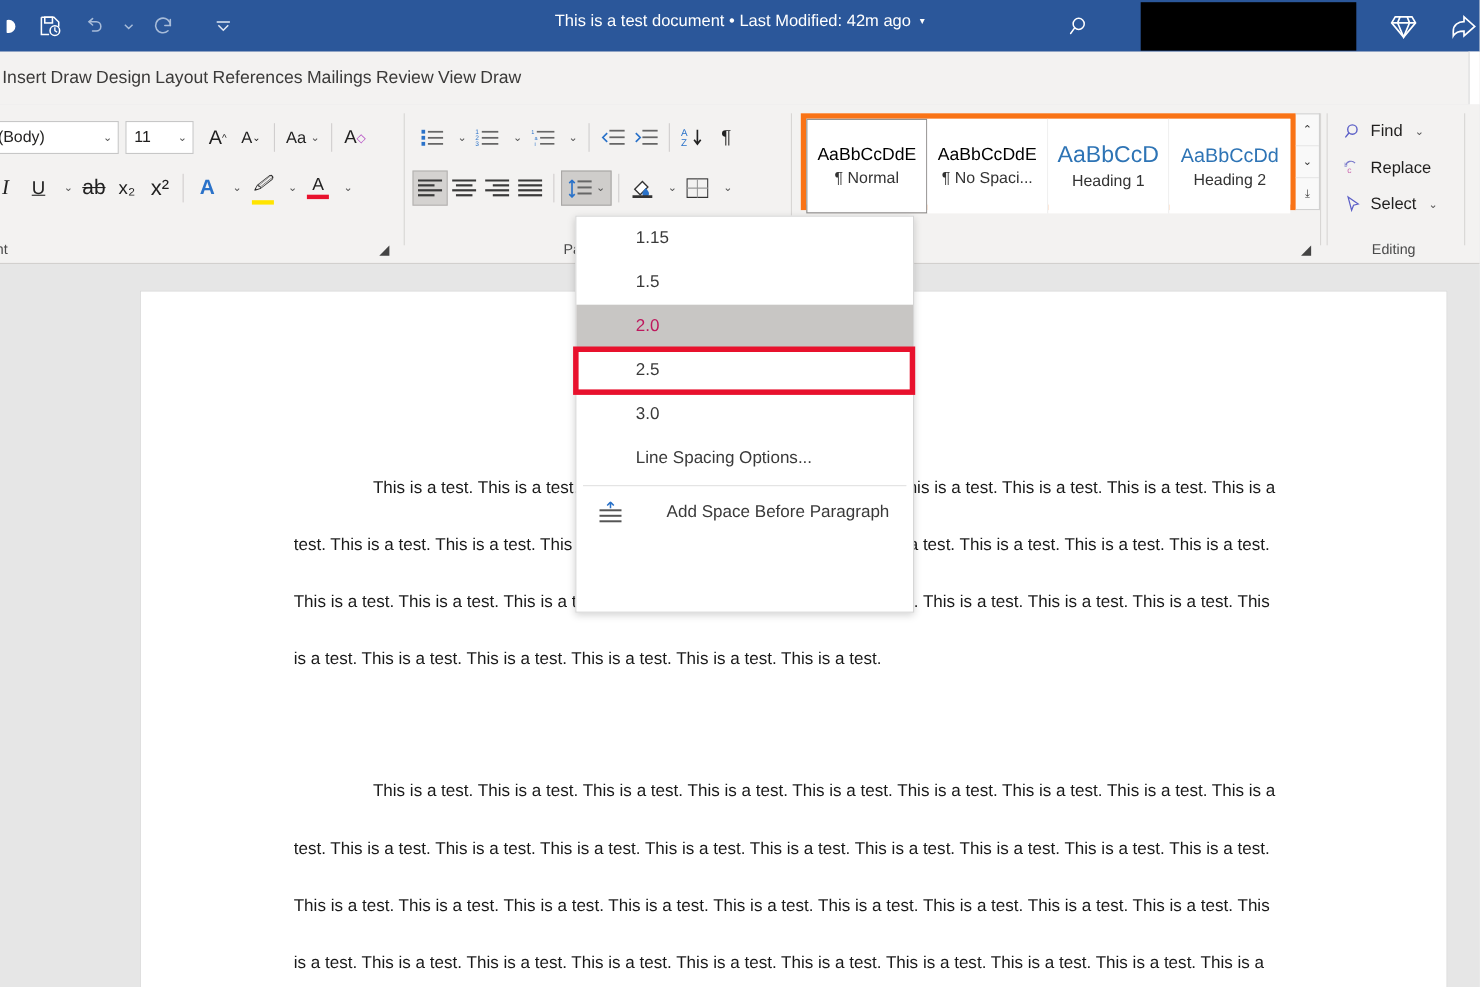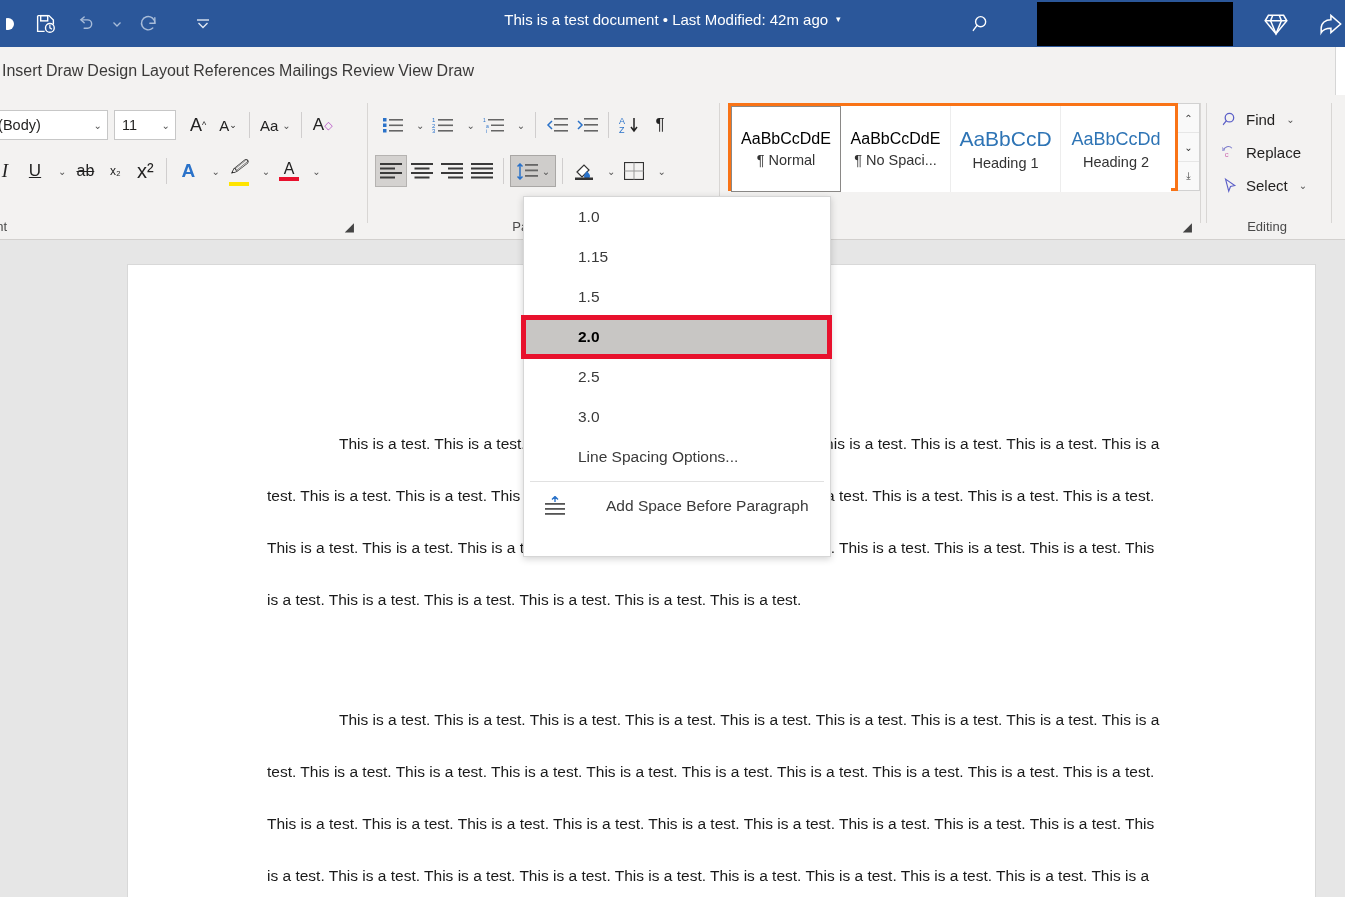--- a/index.html
+++ b/index.html
@@ -87,21 +87,21 @@
     font-size: 15px; color: #222;
   }
   .ibtn.active { background: #d4d2d0; border: 1px solid #b5b3b1; }
   .ibtn.pressed { background: #cfcdcb; border: 1px solid #a9a7a5; }
   .vsep { width: 1px; height: 26px; background: #d0cece; margin: 0 6px; }
 
   
   .styles-box {
     position: absolute; top: 8px; left: 0;
     width: 450px; height: 88px;
-    border: 3px solid #f97316; background: #fff;
+    border: 5px solid #f97316; background: #fff;
     display: flex;
   }
   .style-item {
     width: 110px; height: 86px; background: #fff;
     display: flex; flex-direction: column; align-items: center; justify-content: center;
     gap: 4px; border-right: 1px solid #ededed;
   }
   .style-item.sel { border: 1.5px solid #8a8886; background: #fff; }
   .style-prev { font-size: 16px; white-space: nowrap; }
   .style-name { font-size: 14.5px; color: #333; white-space: nowrap; }
@@ -134,21 +134,21 @@
     position: absolute; left: 523px; top: 196px; width: 308px; height: 361px;
     background: #ffffff;
     border: 1px solid #d6d6d6;
     box-shadow: 0 2px 7px rgba(0,0,0,0.18);
     z-index: 50;
   }
   .mi {
     height: 40px; display: flex; align-items: center;
     padding-left: 54px; font-size: 15.5px; color: #3a3a3a;
   }
-  .mi.sel { background: #c8c6c4; color: #000000; font-weight: bold; }
+  .mi.sel { background: #c8c6c4; color: #be185d; }
   .mi-sep { height: 1px; background: #e1e1e1; margin: 4px 6px; }
   .mi-icon {
     position: absolute; left: 18px; width: 26px; height: 26px;
     display: flex; align-items: center; justify-content: center;
   }
   .mi-wrap { position: relative; height: 40px; display: flex; align-items: center; }
   .redbox {
     position: absolute; left: 521px; top: 315px; width: 311px; height: 44px;
     border: 5px solid #e8112d; z-index: 60; pointer-events: none;
   }
@@ -276,24 +276,24 @@
       <div class="ibtn">
           <i style="font-family:'Liberation Serif',serif; font-size:19px;">I</i>
         </div>
       <div class="ibtn">
           <span style="text-decoration:underline; font-size:17px;">U</span>
         </div>
       <div class="ibtn" style="min-width:18px;">
           <span class="chev">⌄</span>
         </div>
       <div class="ibtn">
-          <span style="text-decoration:line-through; font-size:16px;">ab</span>
-        </div>
-      <div class="ibtn">
-          <span style="font-size:12px;">x₂</span>
+          <span style="text-decoration:line-through; font-size:19px;">ab</span>
+        </div>
+      <div class="ibtn">
+          <span style="font-size:17px;">x₂</span>
         </div>
       <div class="ibtn">
           <span style="font-size:20px;">x²</span>
         </div>
       <div class="vsep"></div>
       <div class="ibtn">
           <span style="color:#2a72c9; font-size:19px; font-weight:bold;">A</span>
         </div>
       <div class="ibtn" style="min-width:18px;">
           <span class="chev">⌄</span>
@@ -528,21 +528,20 @@
     <div class="para" style="top:153px;">
       <p>This is a test. This is a test. This is a test. This is a test. This is a test. This is a test. This is a test. This is a test. This is a test. This is a test. This is a test. This is a test. This is a test. This is a test. This is a test. This is a test. This is a test. This is a test. This is a test. This is a test. This is a test. This is a test. This is a test. This is a test. This is a test. This is a test. This is a test. This is a test. This is a test. This is a test. This is a test. This is a test. This is a test.</p>
     </div>
     <div class="para" style="top:429px;">
       <p>This is a test. This is a test. This is a test. This is a test. This is a test. This is a test. This is a test. This is a test. This is a test. This is a test. This is a test. This is a test. This is a test. This is a test. This is a test. This is a test. This is a test. This is a test. This is a test. This is a test. This is a test. This is a test. This is a test. This is a test. This is a test. This is a test. This is a test. This is a test. This is a test. This is a test. This is a test. This is a test. This is a test. This is a test. This is a test. This is a test. This is a test.</p>
     </div>
   </div>
 </div>
 
 <div class="menu">
-  <div class="mi">1.0</div>
   <div class="mi">1.15</div>
   <div class="mi">1.5</div>
   <div class="mi sel">2.0</div>
   <div class="mi">2.5</div>
   <div class="mi">3.0</div>
   <div class="mi">Line Spacing Options...</div>
   <div class="mi-sep"></div>
   <div class="mi-wrap">
     <span class="mi-icon">
       <svg width="22" height="20" viewBox="0 0 22 20">

